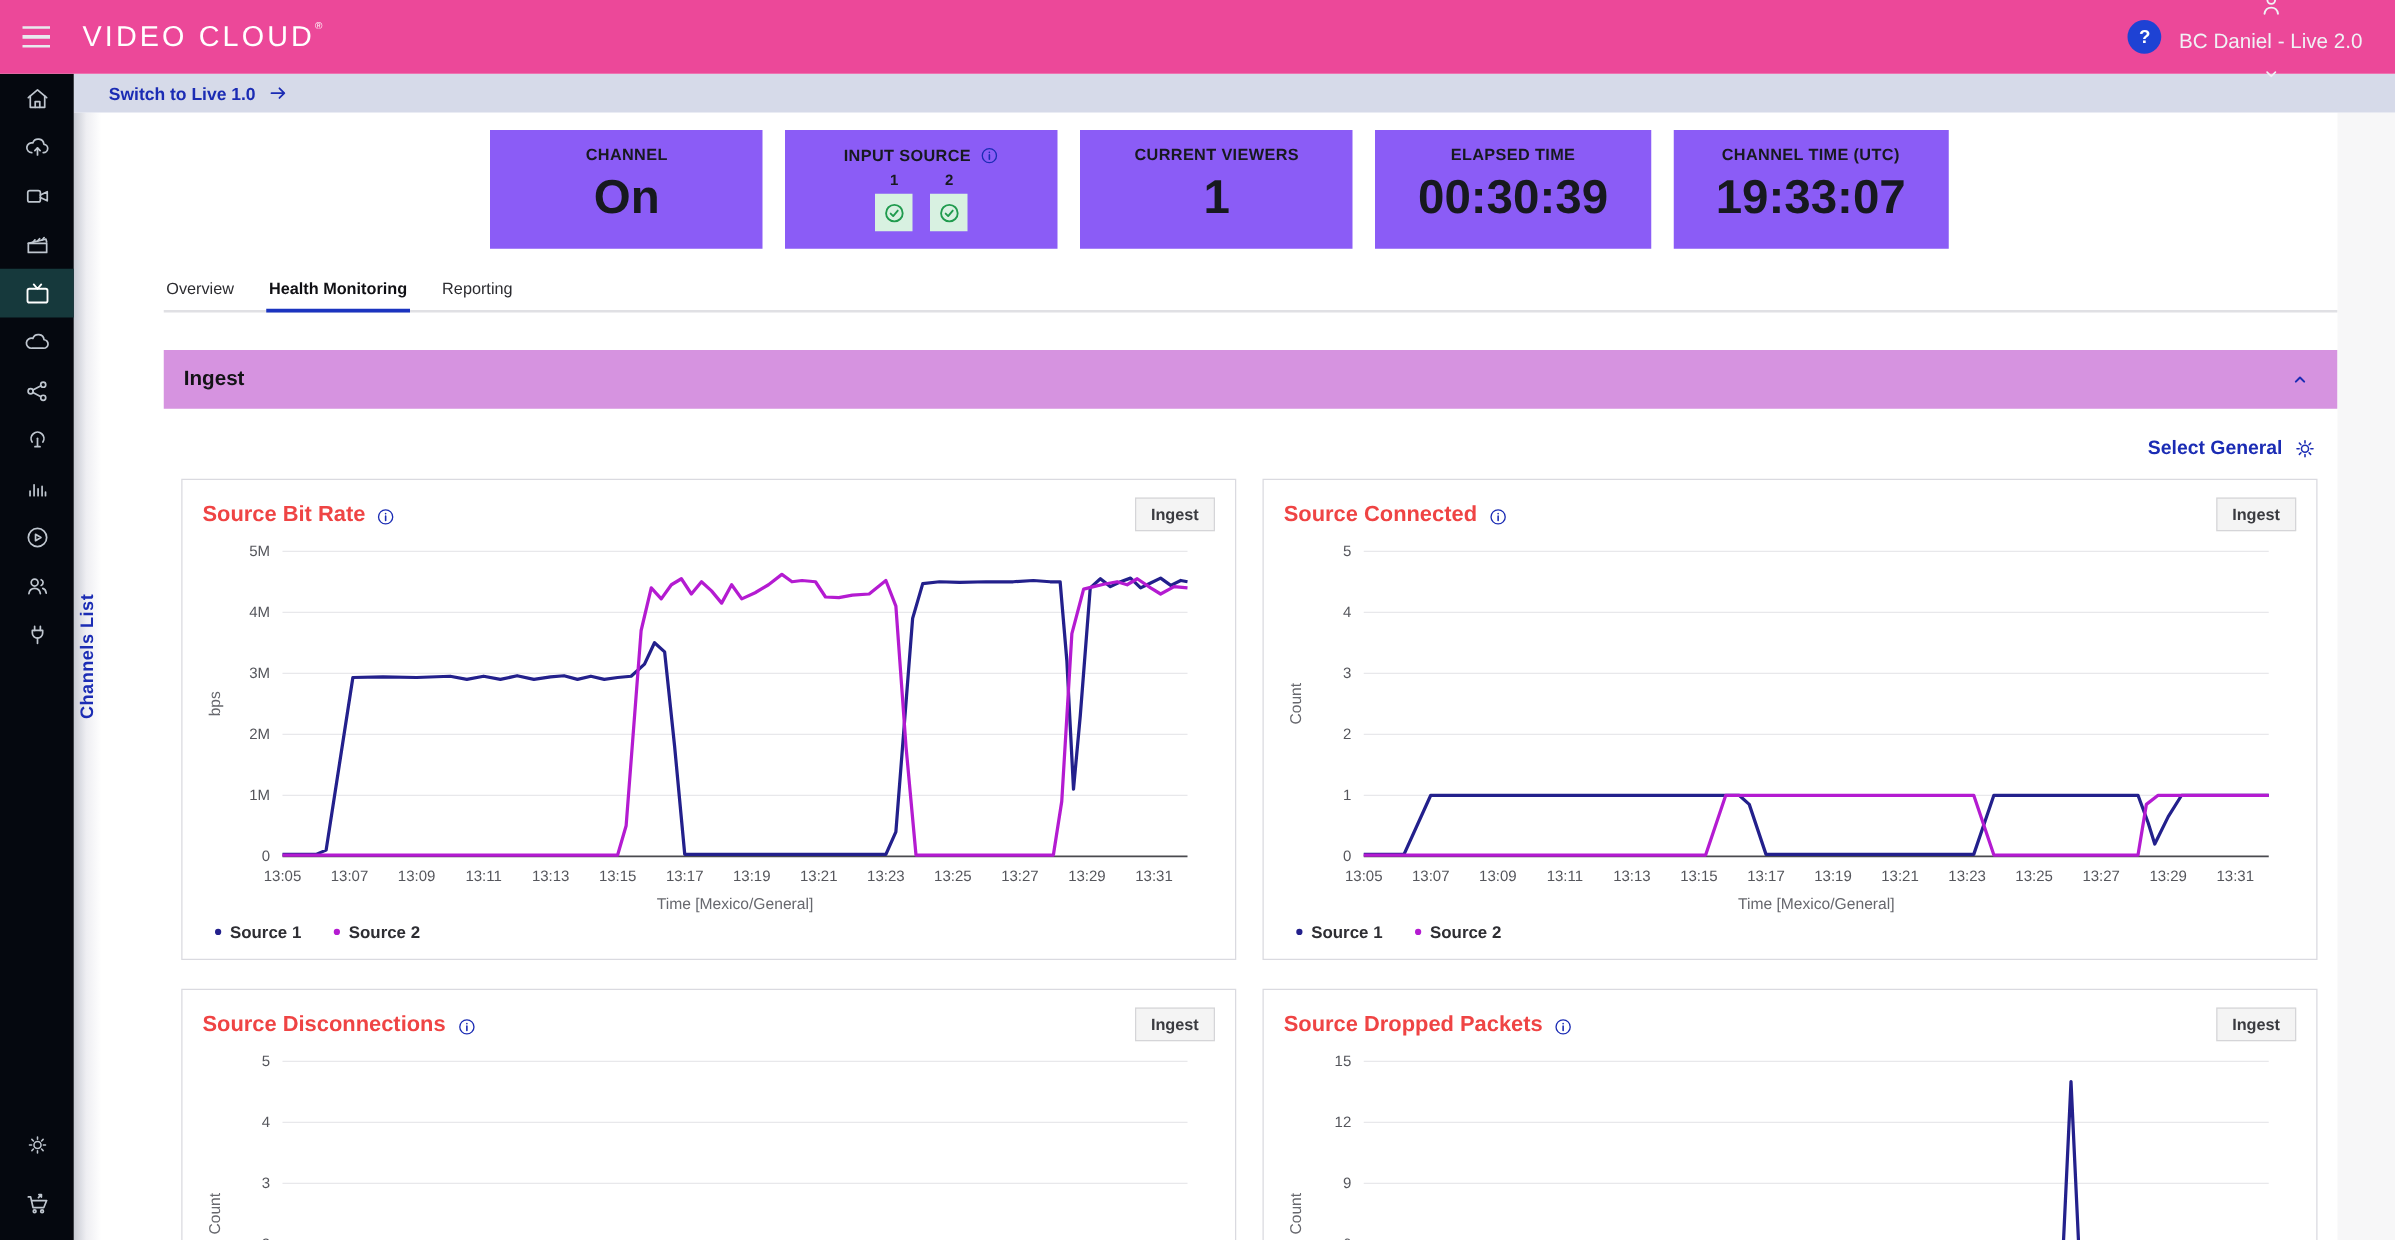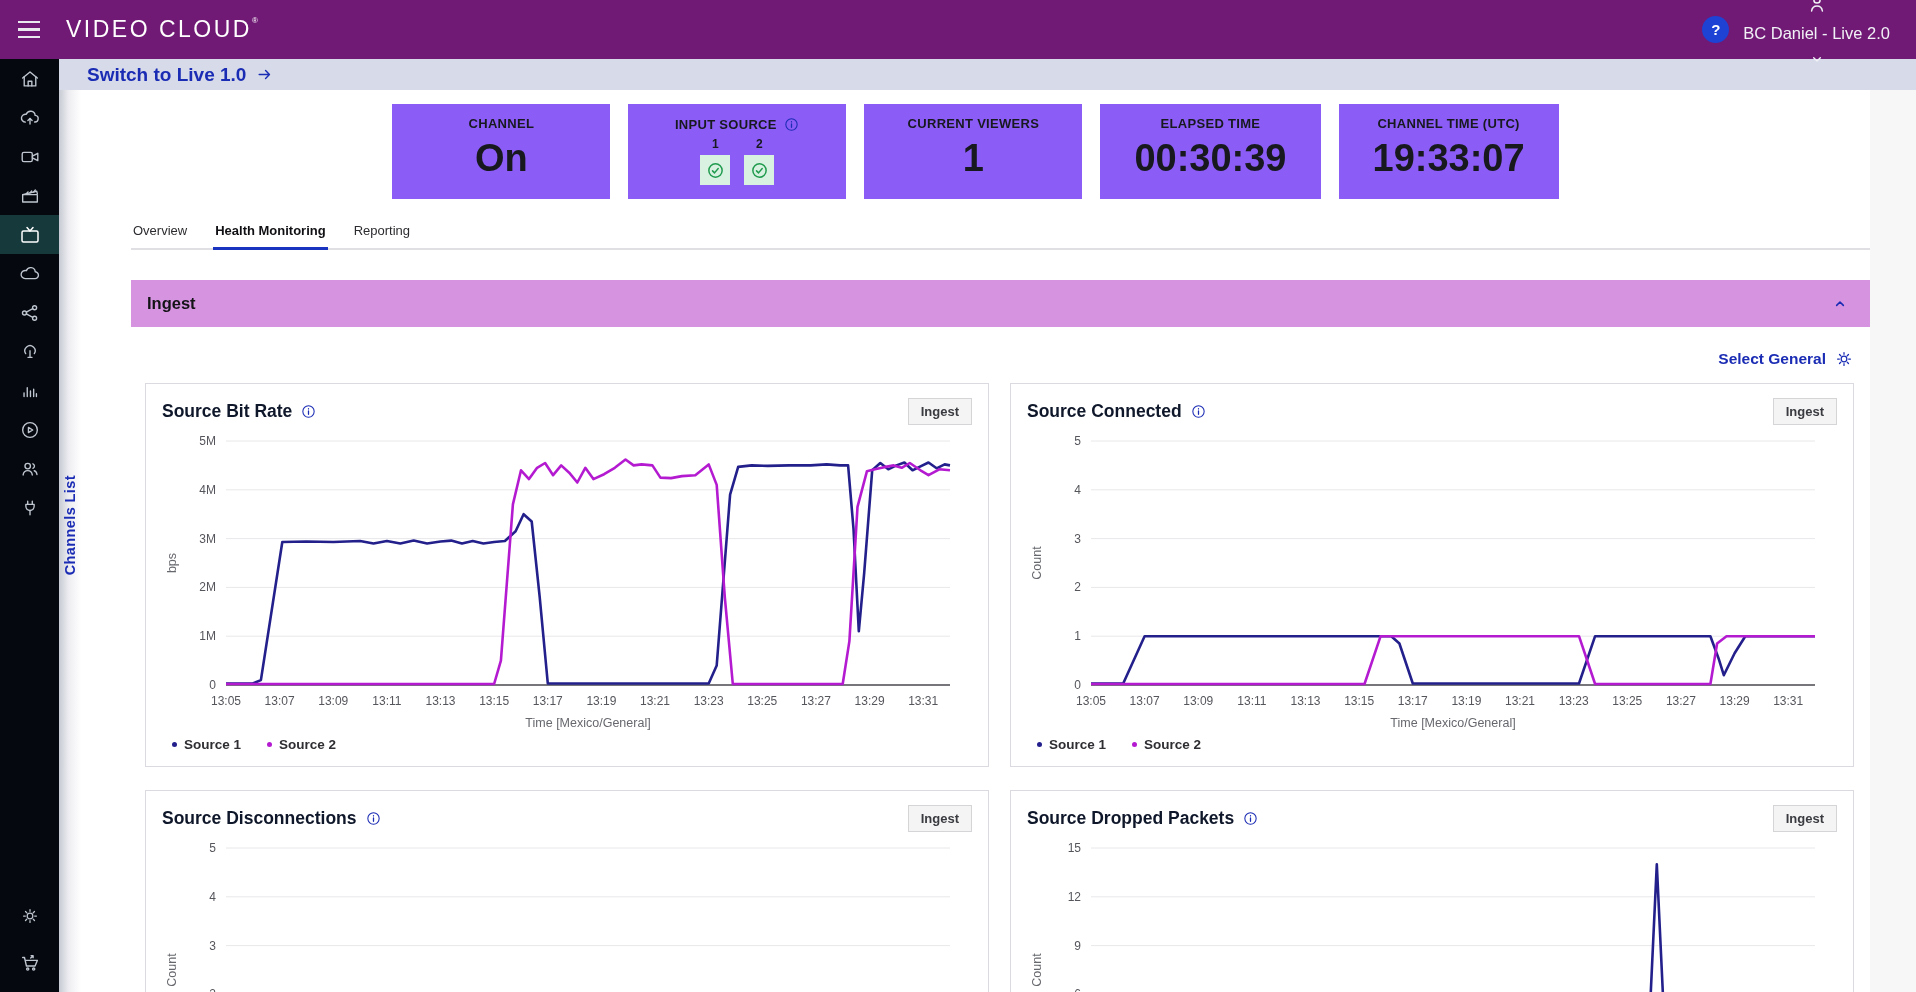--- a/index.html
+++ b/index.html
@@ -1,37 +1,37 @@
 <!DOCTYPE html>
 <html><head>
 <meta charset="utf-8">
 <style>
   html,body{margin:0;padding:0;width:1916px;height:992px;overflow:hidden;
     font-family:"Liberation Sans",sans-serif;background:#fff;}
-  .topbar{position:absolute;left:0;top:0;width:1916px;height:59px;background:#701a75;
+  .topbar{position:absolute;left:0;top:0;width:1916px;height:59px;background:#ec4899;
     display:flex;align-items:center;color:#eef0f4;z-index:30;}
   .hamburger{width:30px;height:30px;margin-left:14px;display:flex;flex-direction:column;
     justify-content:center;gap:5px;cursor:pointer;}
   .hamburger span{display:block;width:22px;height:2.4px;background:#e8eaee;margin-left:4px;}
   .logo{margin-left:22px;font-size:23px;letter-spacing:2.5px;font-weight:400;color:#fff;white-space:nowrap;}
   .logo sup{font-size:8px;vertical-align:top;line-height:10px;}
   .topbar-right{margin-left:auto;display:flex;align-items:center;gap:14px;margin-right:26px;}
   .help-bubble{width:27px;height:27px;border-radius:50%;background:#1e42d4;color:#fff;
     display:flex;align-items:center;justify-content:center;font-weight:bold;font-size:15px;cursor:pointer;}
   .account{display:flex;align-items:center;gap:8px;cursor:pointer;font-size:16.5px;color:#f0f2f6;flex-direction:column;}
   .icon svg{display:block;}
   .sidebar{position:absolute;left:0;top:59px;width:59px;height:933px;background:#05080f;z-index:25;}
   .side-item{width:59px;height:39px;display:flex;align-items:center;justify-content:center;
     color:#bfc6cf;cursor:pointer;}
   .side-item.active{background:#16393c;color:#fff;}
   .side-bottom{position:absolute;left:0;bottom:10px;width:59px;display:flex;flex-direction:column;gap:8px;}
   .switch-banner{position:absolute;left:59px;top:59px;width:1857px;height:31px;background:#d6dae9;
     display:flex;align-items:center;z-index:20;}
   .switch-link{margin-left:28px;display:flex;align-items:center;gap:10px;color:#1b2cb4;
-    font-weight:bold;font-size:19px;cursor:pointer;}
+    font-weight:bold;font-size:14px;cursor:pointer;}
   .edge-strip{position:absolute;left:59px;top:90px;width:22px;height:902px;z-index:18;
     background:linear-gradient(to right,#c7cad3 0%,#eeeef2 45%,#ffffff 100%);}
   .channels-tab{position:absolute;left:-1px;top:385px;width:24px;display:flex;justify-content:center;cursor:pointer;}
   .channels-tab span{writing-mode:vertical-rl;transform:rotate(180deg);color:#1b2cb4;
     font-weight:bold;font-size:14.5px;letter-spacing:.4px;white-space:nowrap;}
   .gutter{position:absolute;right:0;top:90px;width:46px;height:902px;background:#f7f7f8;z-index:15;}
   .content{position:absolute;left:81px;top:90px;width:1789px;height:902px;background:#fff;}
   .status-row{display:flex;justify-content:center;gap:18px;margin-top:14px;}
   .status-tile{background:#8b5cf6;padding:12px 34px 14px;text-align:center;min-width:150px;}
   .status-label{font-size:13px;font-weight:800;color:#17191f;letter-spacing:.3px;white-space:nowrap;
@@ -51,21 +51,21 @@
     display:flex;align-items:center;justify-content:space-between;box-sizing:border-box;padding:0 22px 0 16px;}
   .section-bar .title{font-size:16.5px;font-weight:800;color:#131316;}
   .collapse-btn{color:#1b2cb4;cursor:pointer;display:flex;}
   .metrics-row{display:flex;justify-content:flex-end;margin:22px 0 0 0;padding-right:16px;}
   .metrics-link{display:flex;align-items:center;gap:8px;color:#1b2cb4;font-weight:bold;
     font-size:15.5px;cursor:pointer;}
   .charts-grid{display:grid;grid-template-columns:844px 844px;gap:23px 21px;
     padding:14px 16px 0 64px;}
   .chart-card{background:#fff;border:1px solid #dadae0;box-sizing:border-box;padding:14px 16px 8px;}
   .chart-head{display:flex;align-items:center;justify-content:space-between;}
-  .chart-title{display:flex;align-items:center;gap:8px;font-size:17.5px;font-weight:800;color:#0f172a;}
+  .chart-title{display:flex;align-items:flex-end;gap:8px;font-size:17.5px;font-weight:800;color:#ef4444;}
   .chart-title .icon{color:#1b2cb4;display:flex;}
   .ingest-btn{background:#f4f4f4;border:1px solid #d5d5d8;color:#3a3b40;font-size:13px;
     font-weight:bold;padding:5px 12px;cursor:pointer;font-family:"Liberation Sans",sans-serif;}
   .chart-svg{margin-top:6px;}
   .legend-row{display:flex;gap:26px;margin:2px 0 6px 10px;}
   .legend-item{display:flex;align-items:center;gap:7px;font-size:13.5px;font-weight:bold;color:#2e2e33;}
   .legend-dot{width:5px;height:5px;border-radius:50%;}
   .axis-text{font-size:12px;fill:#55565c;}
   .axis-title{font-size:12.5px;fill:#67686e;}
 </style>

